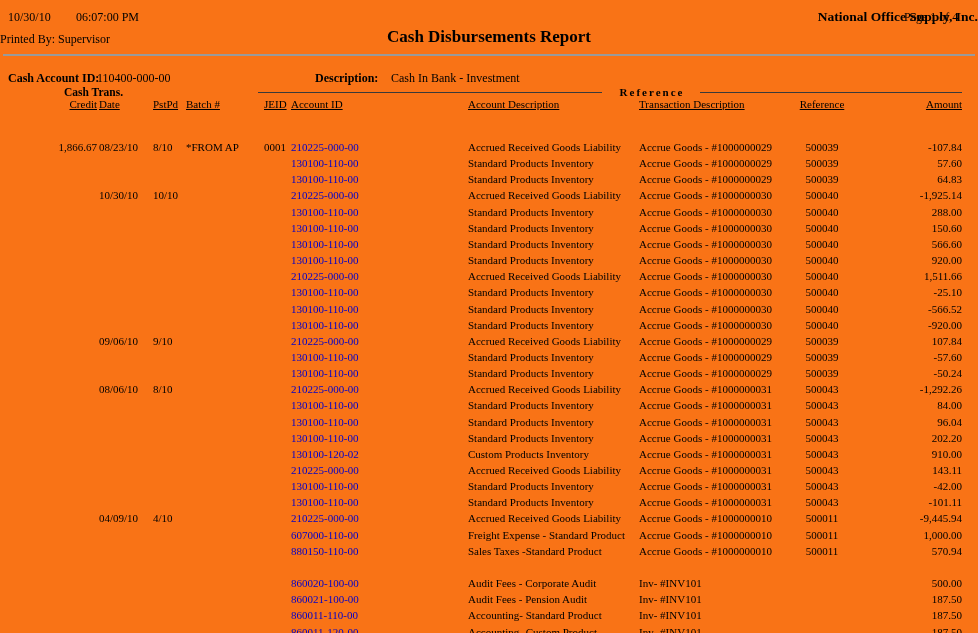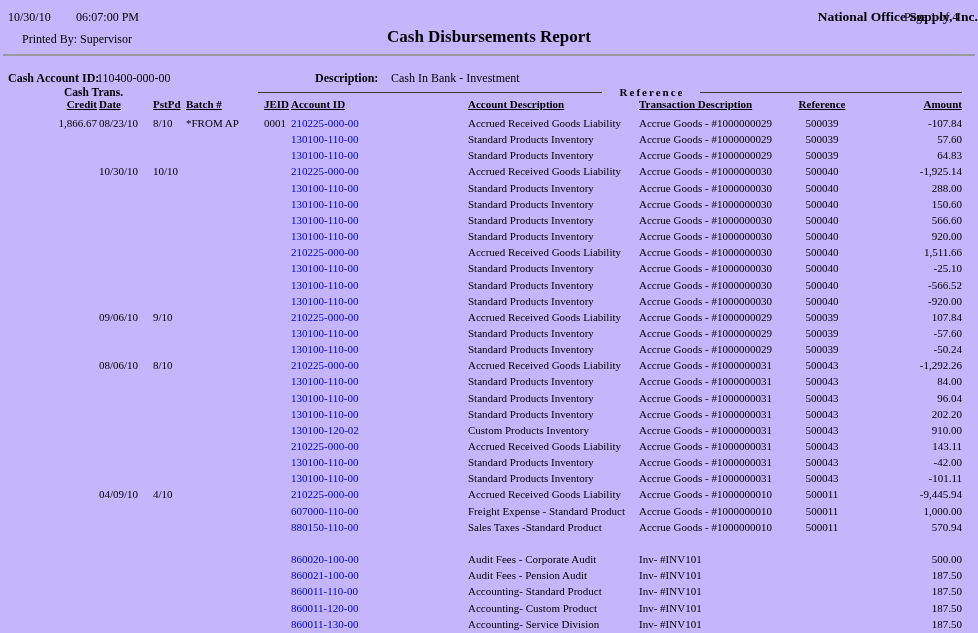--- a/index.html
+++ b/index.html
@@ -1,54 +1,54 @@
 <!DOCTYPE html>
 <html><head>
 <meta charset="utf-8">
 <style>
   html,body { margin:0; padding:0; background:#ffffff; }
   .page {
-    position:relative; width:978px; height:633px; background:#c4b5fd;
+    position:relative; width:978px; height:633px; background:#f97316;
     font-family:"Liberation Serif","DejaVu Serif",serif; color:#000;
     overflow:hidden;
   }
   .abs { position:absolute; white-space:nowrap; }
   .b { font-weight:bold; }
   .fs12 { font-size:12px; }
   .company { left:0; right:0; top:9px; text-align:right; font-size:13.5px; font-weight:bold; }
   .rtitle  { left:0; right:0; top:27px; text-align:center; font-size:17px; font-weight:bold; }
   .toprule { left:3px; width:972px; top:54px; height:2px; background:#9a9a9a; }
   .refline { top:92px; height:1px; background:#3a3a3a; }
   .refword { top:86px; left:614px; width:76px; text-align:center; font-size:11px;
              font-weight:bold; letter-spacing:2px; }
   .colheads { position:absolute; top:98px; left:0; width:978px; height:15px; }
-  .hdr { font-weight:bold; text-decoration:underline; font-size:11.5px; }
+  .hdr { font-weight:normal; text-decoration:underline; font-size:11.5px; }
   .cashtrans { top:86px; left:64px; width:56px; text-align:center; font-size:11.5px; font-weight:bold; }
   .rows { position:absolute; top:0; left:0; width:978px; height:633px; }
-  .row { position:absolute; left:0; width:978px; height:16px; }
+  .row { position:absolute; left:0; width:978px; height:16px;margin-top:24px; }
   .cell { position:absolute; top:0; white-space:nowrap; font-size:11px; }
   .c-credit { left:28px;  width:69px;  text-align:right; }
   .c-date   { left:99px; }
   .c-pstpd  { left:153px; }
   .c-batch  { left:186px; }
   .c-jeid   { left:264px; }
   .c-acct   { left:291px; color:#0000CC; }
   .c-adesc  { left:468px; }
   .c-tdesc  { left:639px; }
   .c-ref    { left:797px; width:50px; text-align:center; }
   .c-amt    { left:830px; width:132px; text-align:right; }
 </style>
 </head>
 <body>
 
 <div class="page">
 
   <span class="abs fs12" style="left:8px; top:10px;">10/30/10</span>
   <span class="abs fs12" style="left:76px; top:10px;">06:07:00 PM</span>
-  <span class="abs fs12" style="left:22px; top:32px;">Printed By: Supervisor</span>
+  <span class="abs fs12" style="left:0; top:32px;">Printed By: Supervisor</span>
   <div class="abs company">National Office Supply, Inc.</div>
   <div class="abs rtitle">Cash Disbursements Report</div>
   <span class="abs fs12" style="left:904px; top:10px;">Page 1 of 4</span>
   <div class="abs toprule"></div>
 
   <span class="abs b fs12" style="left:8px; top:71px;">Cash Account ID:</span>
   <span class="abs fs12" style="left:97px; top:71px;">110400-000-00</span>
   <span class="abs b fs12" style="left:315px; top:71px;">Description:</span>
   <span class="abs fs12" style="left:391px; top:71px;">Cash In Bank - Investment</span>
 

